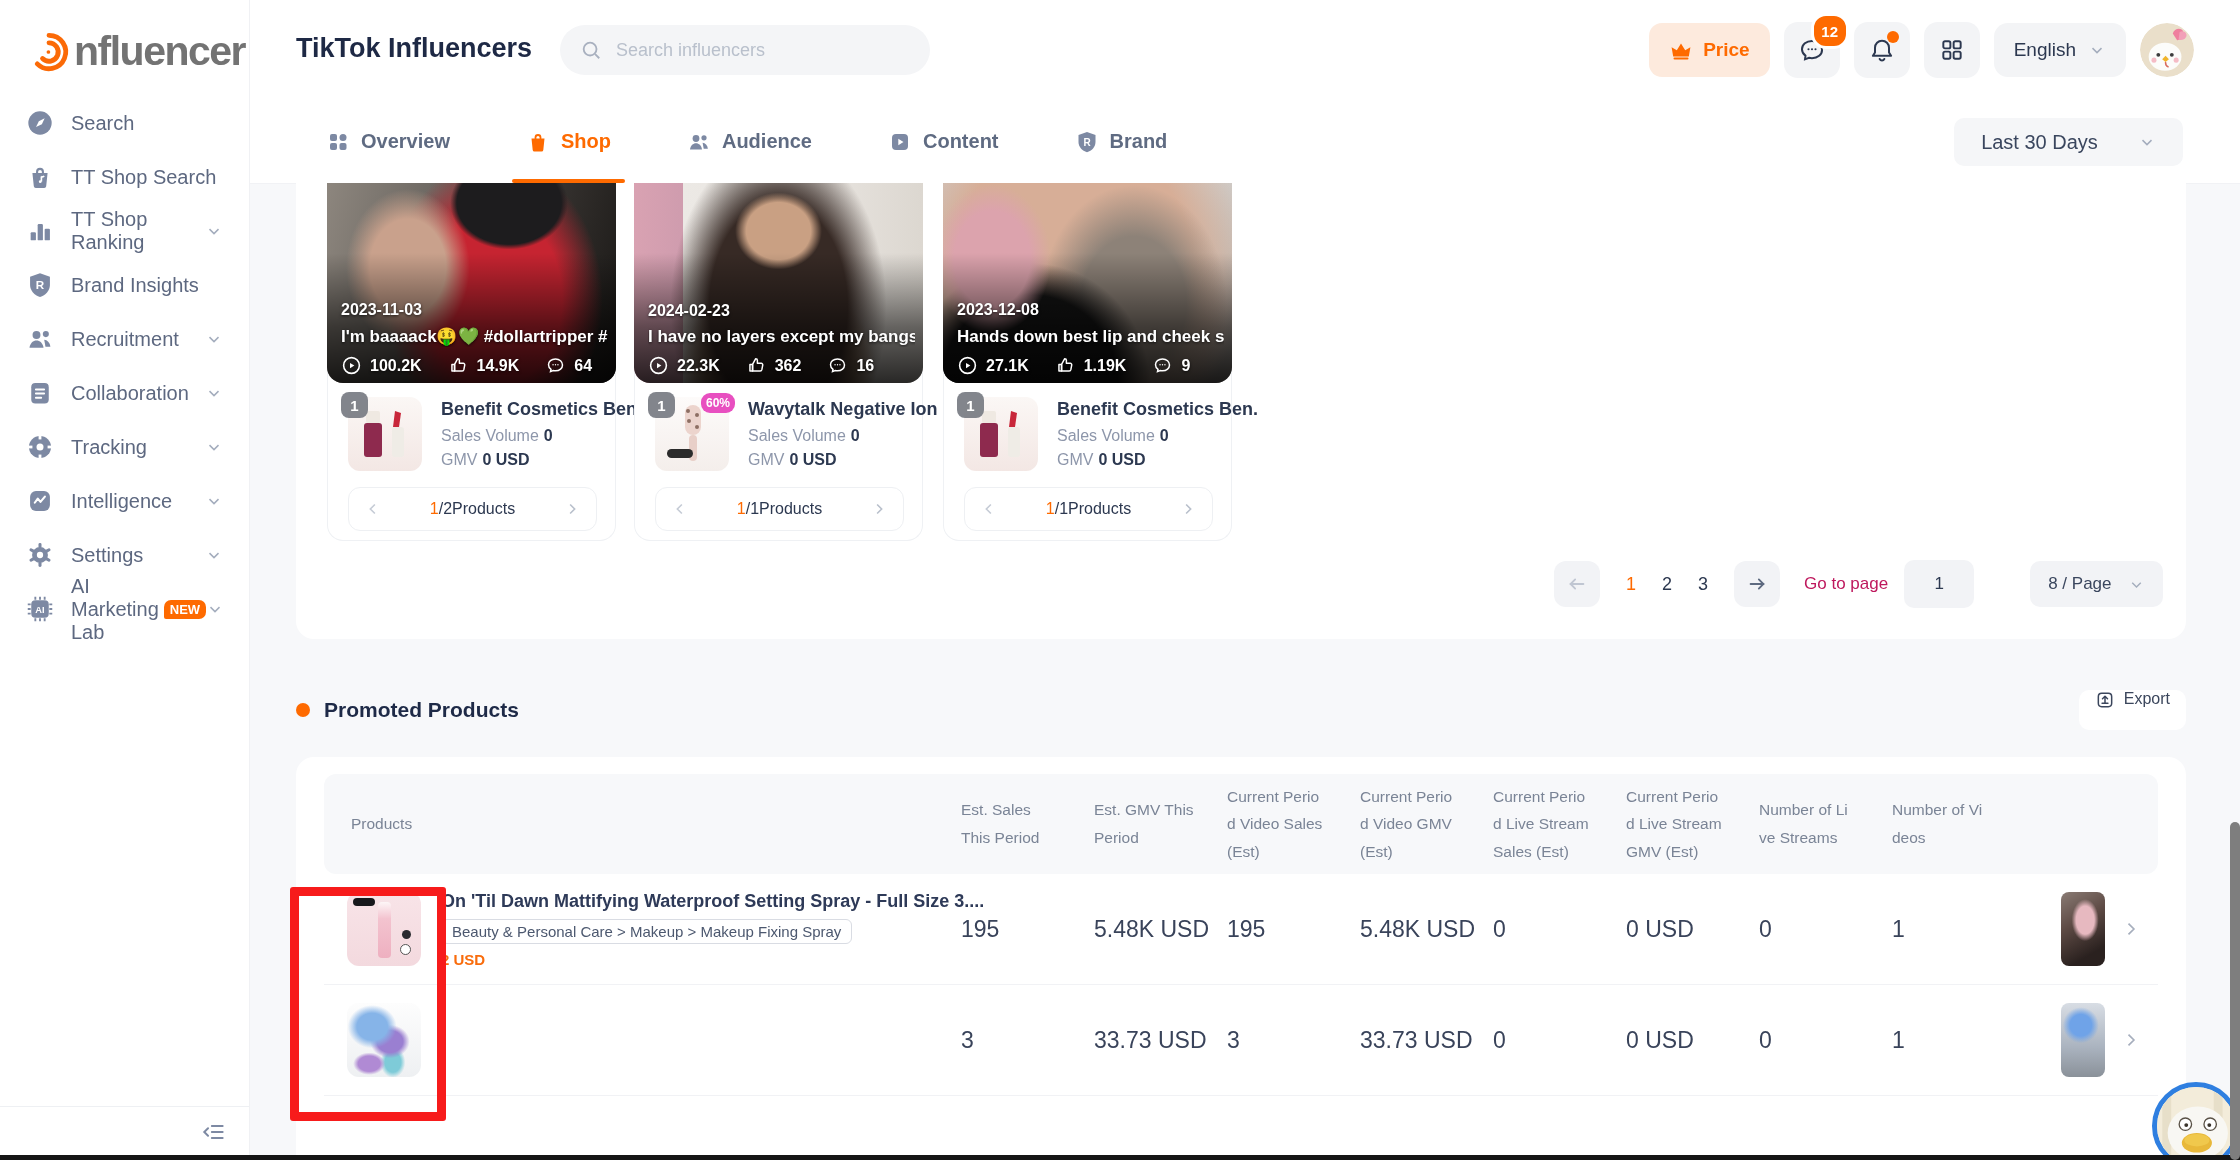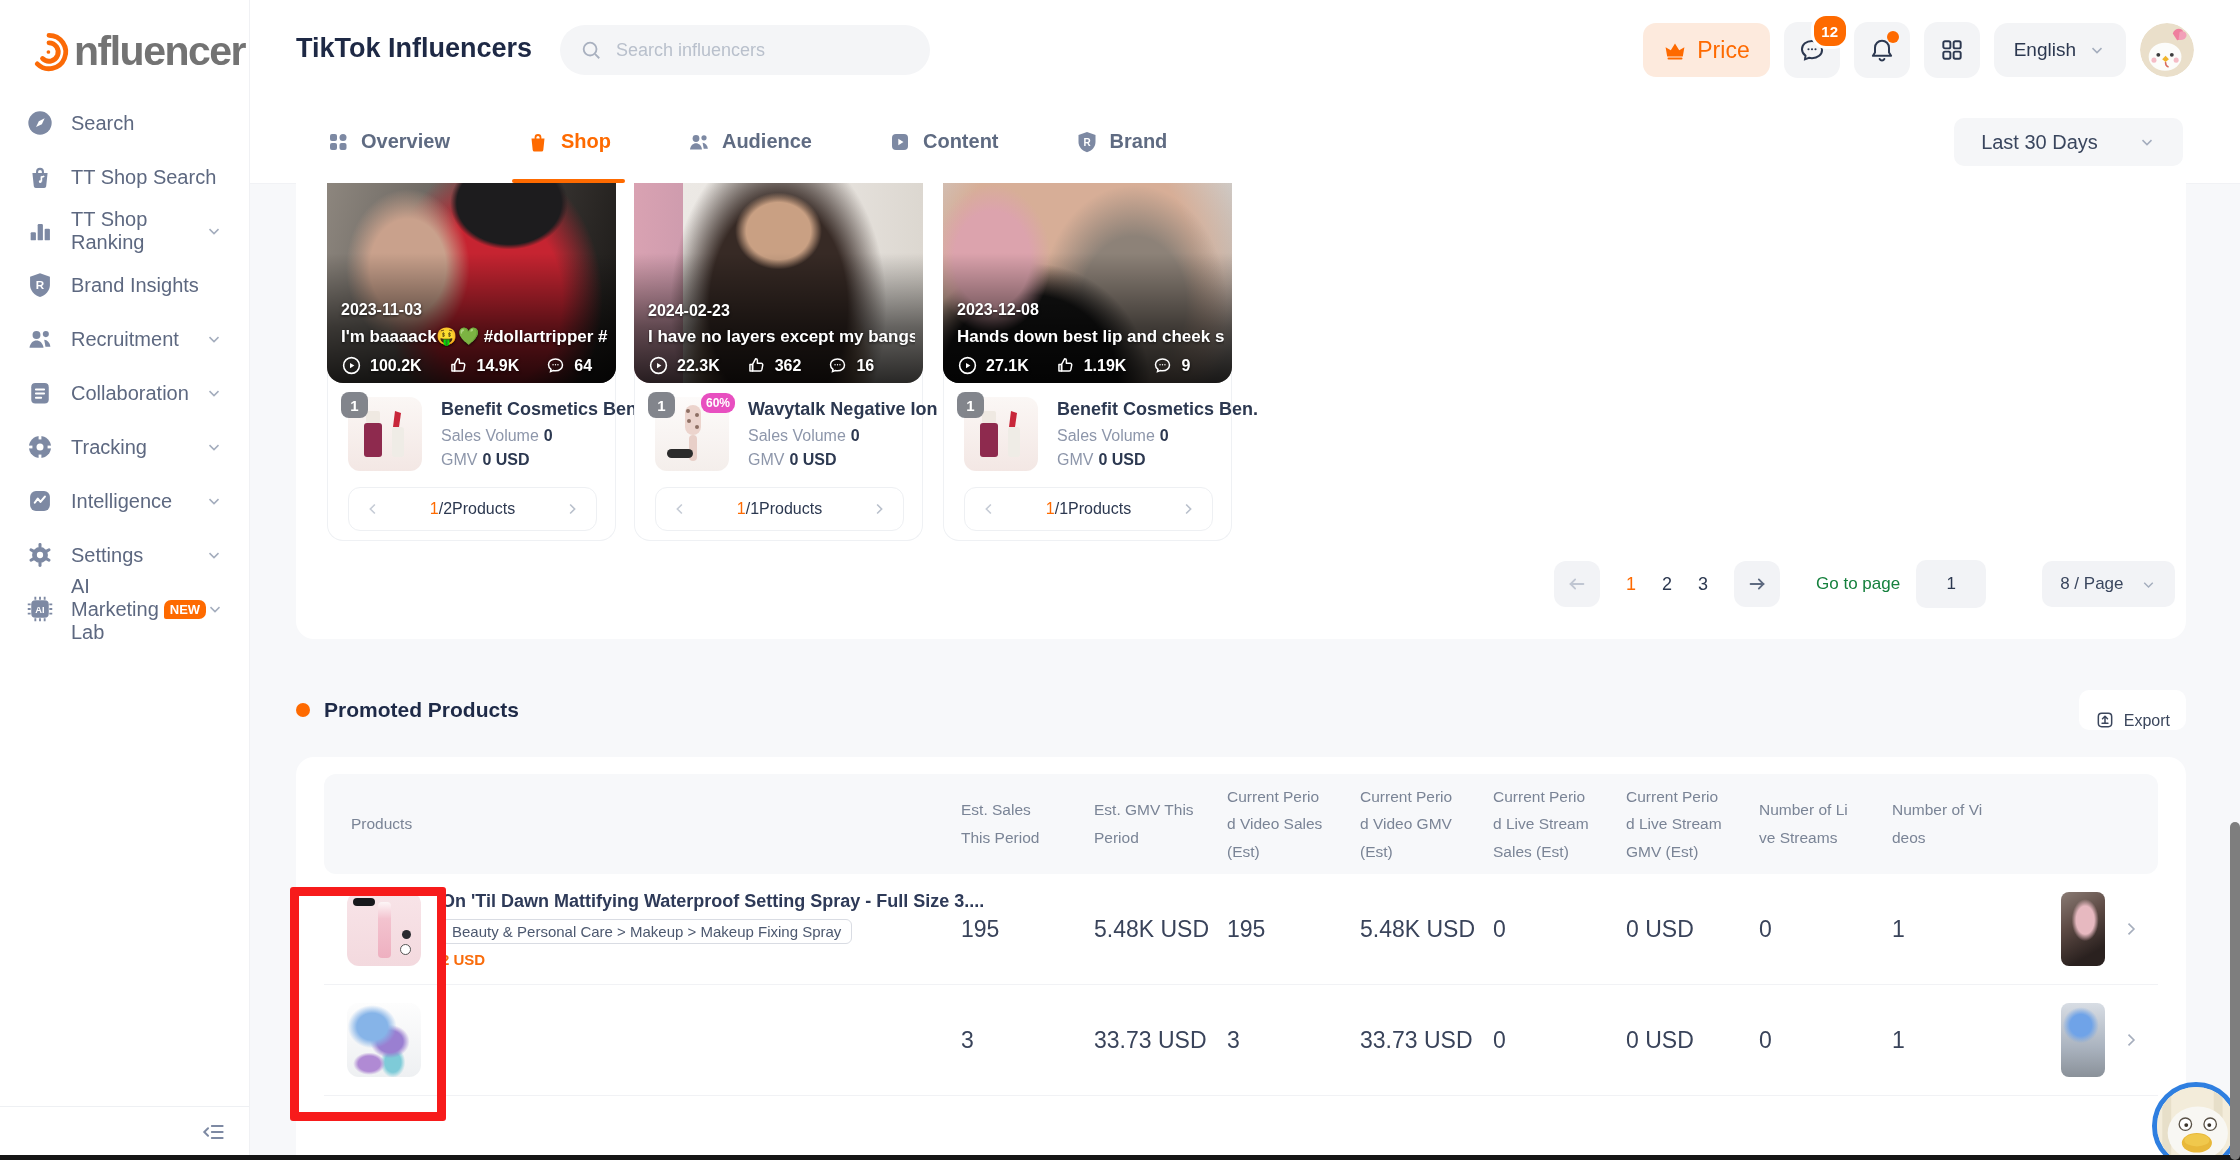--- a/index.html
+++ b/index.html
@@ -19,21 +19,21 @@
   .side-divider{position:absolute;left:0;right:0;top:1106px;height:1px;background:#eef0f3}
   .collapse-btn{position:absolute;left:196px;top:1116px;width:36px;height:32px;display:flex;align-items:center;justify-content:center;cursor:pointer}
 
   
   .header{position:absolute;left:250px;top:0;width:1990px;height:100px;background:#fff;border-bottom:1px solid #f3f4f6}
   .page-title{position:absolute;left:46px;top:33px;font-size:27px;font-weight:bold;color:#1e2945}
   .search-pill{position:absolute;left:310px;top:25px;width:370px;height:50px;background:#f4f5f7;border-radius:25px;display:flex;align-items:center;padding:0 20px;box-sizing:border-box}
   .search-pill input{border:none;background:transparent;outline:none;font-size:18px;color:#3a465e;margin-left:12px;width:280px;font-family:"Liberation Sans",sans-serif}
   .search-pill input::placeholder{color:#b9c0cc}
   .header-right{position:absolute;right:46px;top:22px;display:flex;align-items:center;gap:14px}
-  .price-btn{height:54px;padding:0 20px;background:#fdeadd;border-radius:13px;display:flex;align-items:center;gap:10px;color:#fe6a00;font-size:23px;font-weight:normal;cursor:pointer}
+  .price-btn{height:54px;padding:0 20px;background:#fdeadd;border-radius:13px;display:flex;align-items:center;gap:10px;color:#fe6a00;font-size:19px;font-weight:bold;cursor:pointer}
   .icon-btn{width:56px;height:56px;background:#f3f4f6;border-radius:14px;display:flex;align-items:center;justify-content:center;position:relative;cursor:pointer}
   .chat-badge{position:absolute;top:-9px;right:-9px;min-width:24px;height:30px;padding:0 4px;background:#fe6a00;border:3px solid #fff;border-radius:15px;color:#fff;font-size:15px;font-weight:bold;display:flex;align-items:center;justify-content:center}
   .bell-dot{position:absolute;top:9px;right:11px;width:12px;height:12px;border-radius:50%;background:#fe6a00}
   .lang-pill{height:54px;padding:0 20px;background:#f3f4f6;border-radius:14px;display:flex;align-items:center;gap:12px;font-size:19px;color:#2c3850;cursor:pointer}
   .avatar{width:54px;height:54px;border-radius:50%;overflow:hidden;cursor:pointer}
 
   
   .tabs{position:absolute;left:250px;top:100px;width:1990px;height:83px;background:#fff;border-bottom:1px solid #f1f2f5}
   .tab-row{position:absolute;left:76px;top:0;height:83px;display:flex;gap:76px}
   .tab{display:flex;align-items:center;gap:11px;font-size:20px;font-weight:600;color:#5f6b82;height:100%;position:relative;cursor:pointer}
@@ -78,29 +78,29 @@
   .prow{font-size:16px;color:#8d96aa;margin-bottom:6px}
   .prow b{color:#2c3850;margin-left:5px}
   .vpager{position:absolute;left:20px;top:304px;width:249px;height:44px;border:1px solid #eef0f3;border-radius:12px;display:flex;align-items:center;justify-content:space-between;padding:0 15px;box-sizing:border-box;font-size:16px;color:#2c3850}
   .vpager .cur{color:#fe6a00}
 
   .vpagination{position:absolute;left:1258px;top:378px;height:46px;display:flex;align-items:center}
   .pg-btn{width:46px;height:46px;border-radius:12px;background:#f2f3f6;display:flex;align-items:center;justify-content:center;cursor:pointer}
   .pg-num{font-size:18px;color:#2c3850;margin-left:26px;cursor:pointer}
   .pg-num.active{color:#fe6a00}
   .pg-next{margin-left:26px}
-  .goto-label{font-size:17px;color:#15803d;margin-left:36px}
+  .goto-label{font-size:17px;color:#be185d;margin-left:24px}
   .goto-input{width:66px;height:46px;margin-left:16px;border:none;border-radius:10px;background:#f2f3f6;text-align:center;font-size:17px;color:#2c3850;font-family:"Liberation Sans",sans-serif;outline:none}
   .size-pill{margin-left:56px;height:46px;padding:0 18px;border-radius:10px;background:#f2f3f6;display:flex;align-items:center;gap:16px;font-size:17px;color:#3a465e;cursor:pointer}
 
   
   .promo-head{position:absolute;left:46px;top:505px;height:44px;display:flex;align-items:center}
   .promo-dot{width:14px;height:14px;border-radius:50%;background:#fe6a00;margin-right:14px}
   .promo-title{font-size:21px;font-weight:bold;color:#1e2a47}
-  .export-btn{position:absolute;right:54px;top:507px;height:40px;background:#fff;border-radius:10px;padding:0 16px;display:flex;align-items:flex-end;gap:9px;font-size:16px;color:#3b465c;cursor:pointer}
+  .export-btn{position:absolute;right:54px;top:507px;height:40px;background:#fff;border-radius:10px;padding:0 16px;display:flex;align-items:flex-start;gap:9px;font-size:16px;color:#3b465c;cursor:pointer}
 
   .table-panel{position:absolute;left:46px;top:574px;width:1890px;height:403px;background:#fff;border-radius:18px 18px 0 0}
   .tgrid{display:grid;grid-template-columns:637px 133px 133px 133px 133px 133px 133px 133px 133px 1fr;align-items:center}
   .thead{margin:17px 28px 0;height:100px;background:#f7f8fa;border-radius:12px}
   .th{font-size:15.5px;color:#7a8496;line-height:1.78}
   .th span{display:inline-block}
   .th .w1{width:102px}
   .th .w2{width:96px;word-break:break-all}
   .th-products{padding-left:27px}
   .trow{margin:0 28px;height:110px;border-bottom:1px solid #f1f2f5}

